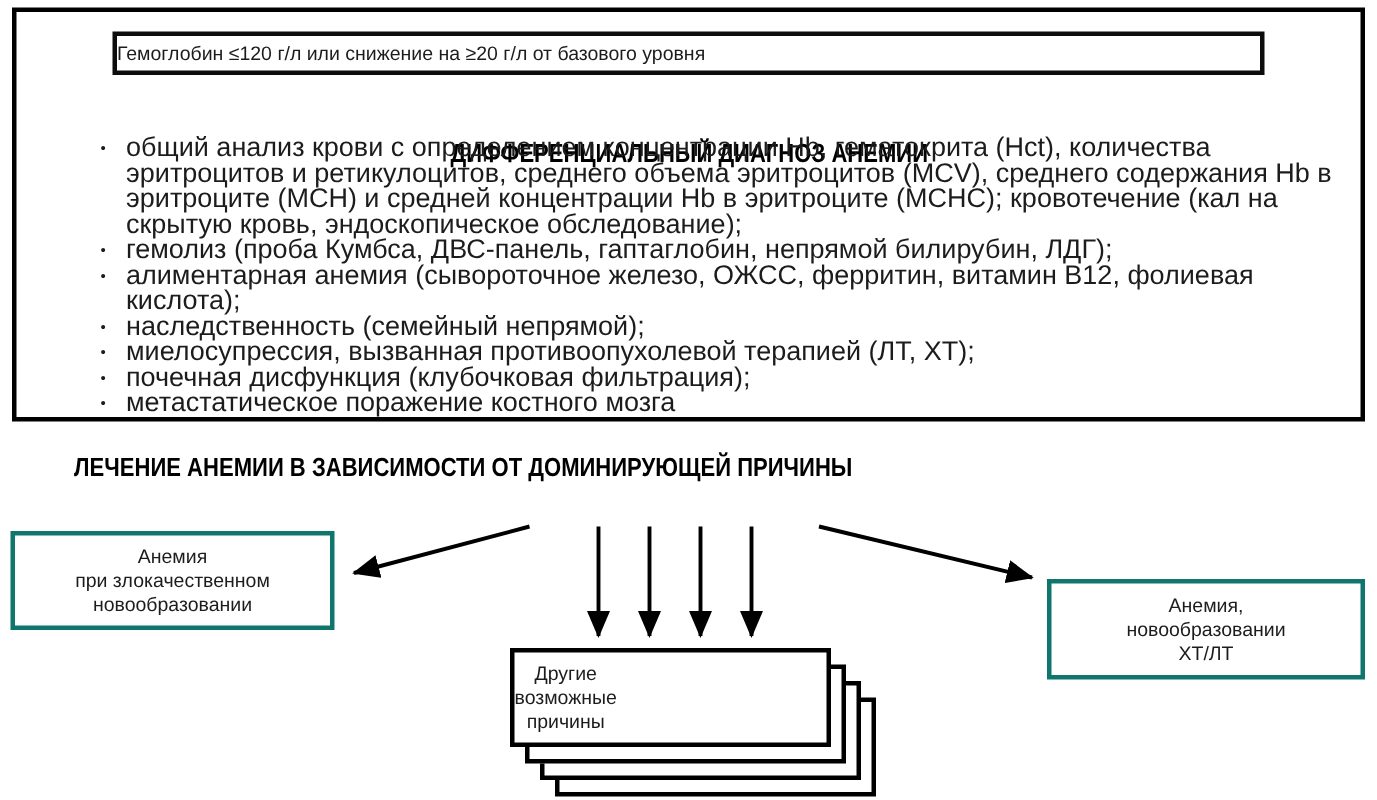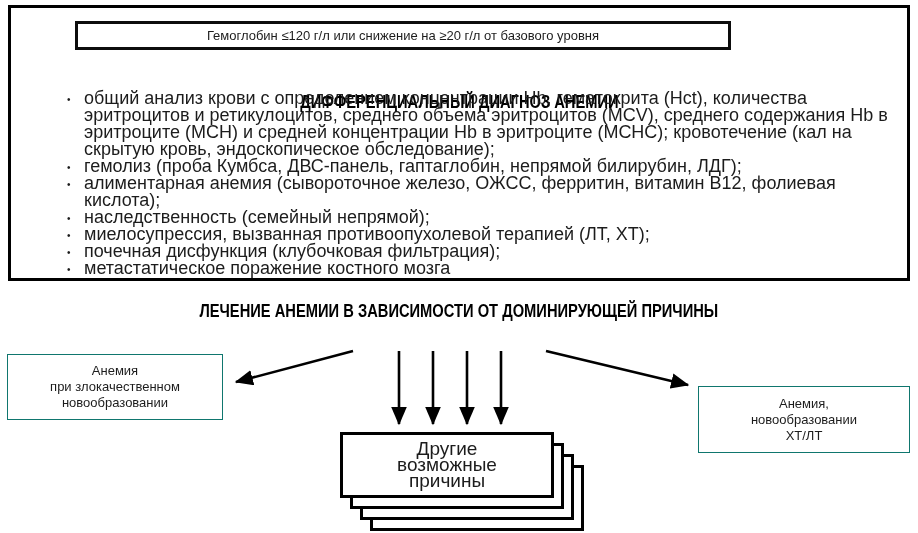--- a/index.html
+++ b/index.html
@@ -5,53 +5,53 @@
   html, body { margin:0; padding:0; background:#ffffff; }
   .page {
     position:relative; width:918px; height:533px; background:#ffffff;
     font-family:"Liberation Sans", sans-serif; color:#1c1c1c; overflow:hidden;
   }
   .outer-box {
     position:absolute; left:8px; top:5px; width:902px; height:276px;
     border:3px solid #000; box-sizing:border-box; background:#fff;
   }
   .threshold-box {
-    position:absolute; left:75px; top:21px; width:656px; height:29px;
+    position:absolute; left:75px; top:21px; width:768px; height:29px;
     border:3px solid #0d0d0d; box-sizing:border-box; background:#fff;
-    display:flex; align-items:center; justify-content:center;
+    display:flex; align-items:center; justify-content:flex-start;
     font-size:13px;
   }
   .dx-title { position:absolute; left:11px; top:60px; width:896px; text-align:center;margin-top:32px; }
   .condensed {
     display:inline-block; font-weight:bold; font-size:17.5px; color:#000;
     transform:scaleX(0.84); transform-origin:50% 50%; white-space:nowrap;
   }
   .bullets { position:absolute; left:58px; top:90px; width:834px; }
   .bullets ul { margin:0; padding:0; list-style:none; font-size:18px; line-height:17px; }
   .bullets li { position:relative; padding-left:26px; }
   .bullets li::before { content:"\2022"; position:absolute; left:9px; top:1px; font-size:10px; }
-  .treatment-heading { position:absolute; left:0; top:301px; width:918px; text-align:center; }
+  .treatment-heading { position:absolute; left:0; top:301px; width:918px; }
   .node-box {
-    position:absolute; border:1px solid #0f766e; box-sizing:border-box; background:#fff;
+    position:absolute; border:3px solid #0f766e; box-sizing:border-box; background:#fff;
     display:flex; align-items:center; justify-content:center; text-align:center;
     font-size:13px; line-height:16px; z-index:2;
   }
   .box-left  { left:7px;   top:354px; width:216px; height:66px; }
   .box-right { left:698px; top:354px; width:212px; height:67px;margin-top:32px; }
   .stack-layer {
     position:absolute; width:214px; height:66px; border:3px solid #000;
     box-sizing:border-box; background:#fff;
   }
   .layer4 { left:370px; top:465px; z-index:1; }
   .layer3 { left:360px; top:454px; z-index:2; }
   .layer2 { left:350px; top:443px; z-index:3; }
   .layer1 {
     left:340px; top:432px; z-index:4;
-    display:flex; align-items:center; justify-content:center;
-    text-align:center; font-size:19px; line-height:16px;
+    display:flex; align-items:center; 
+    text-align:center; font-size:13px; line-height:16px;
   }
   .arrows { position:absolute; left:0; top:0; width:918px; height:533px; z-index:5; pointer-events:none; }
 </style>
 </head>
 <body>
 
 <div class="page">
 
   <div class="outer-box"></div>
 

